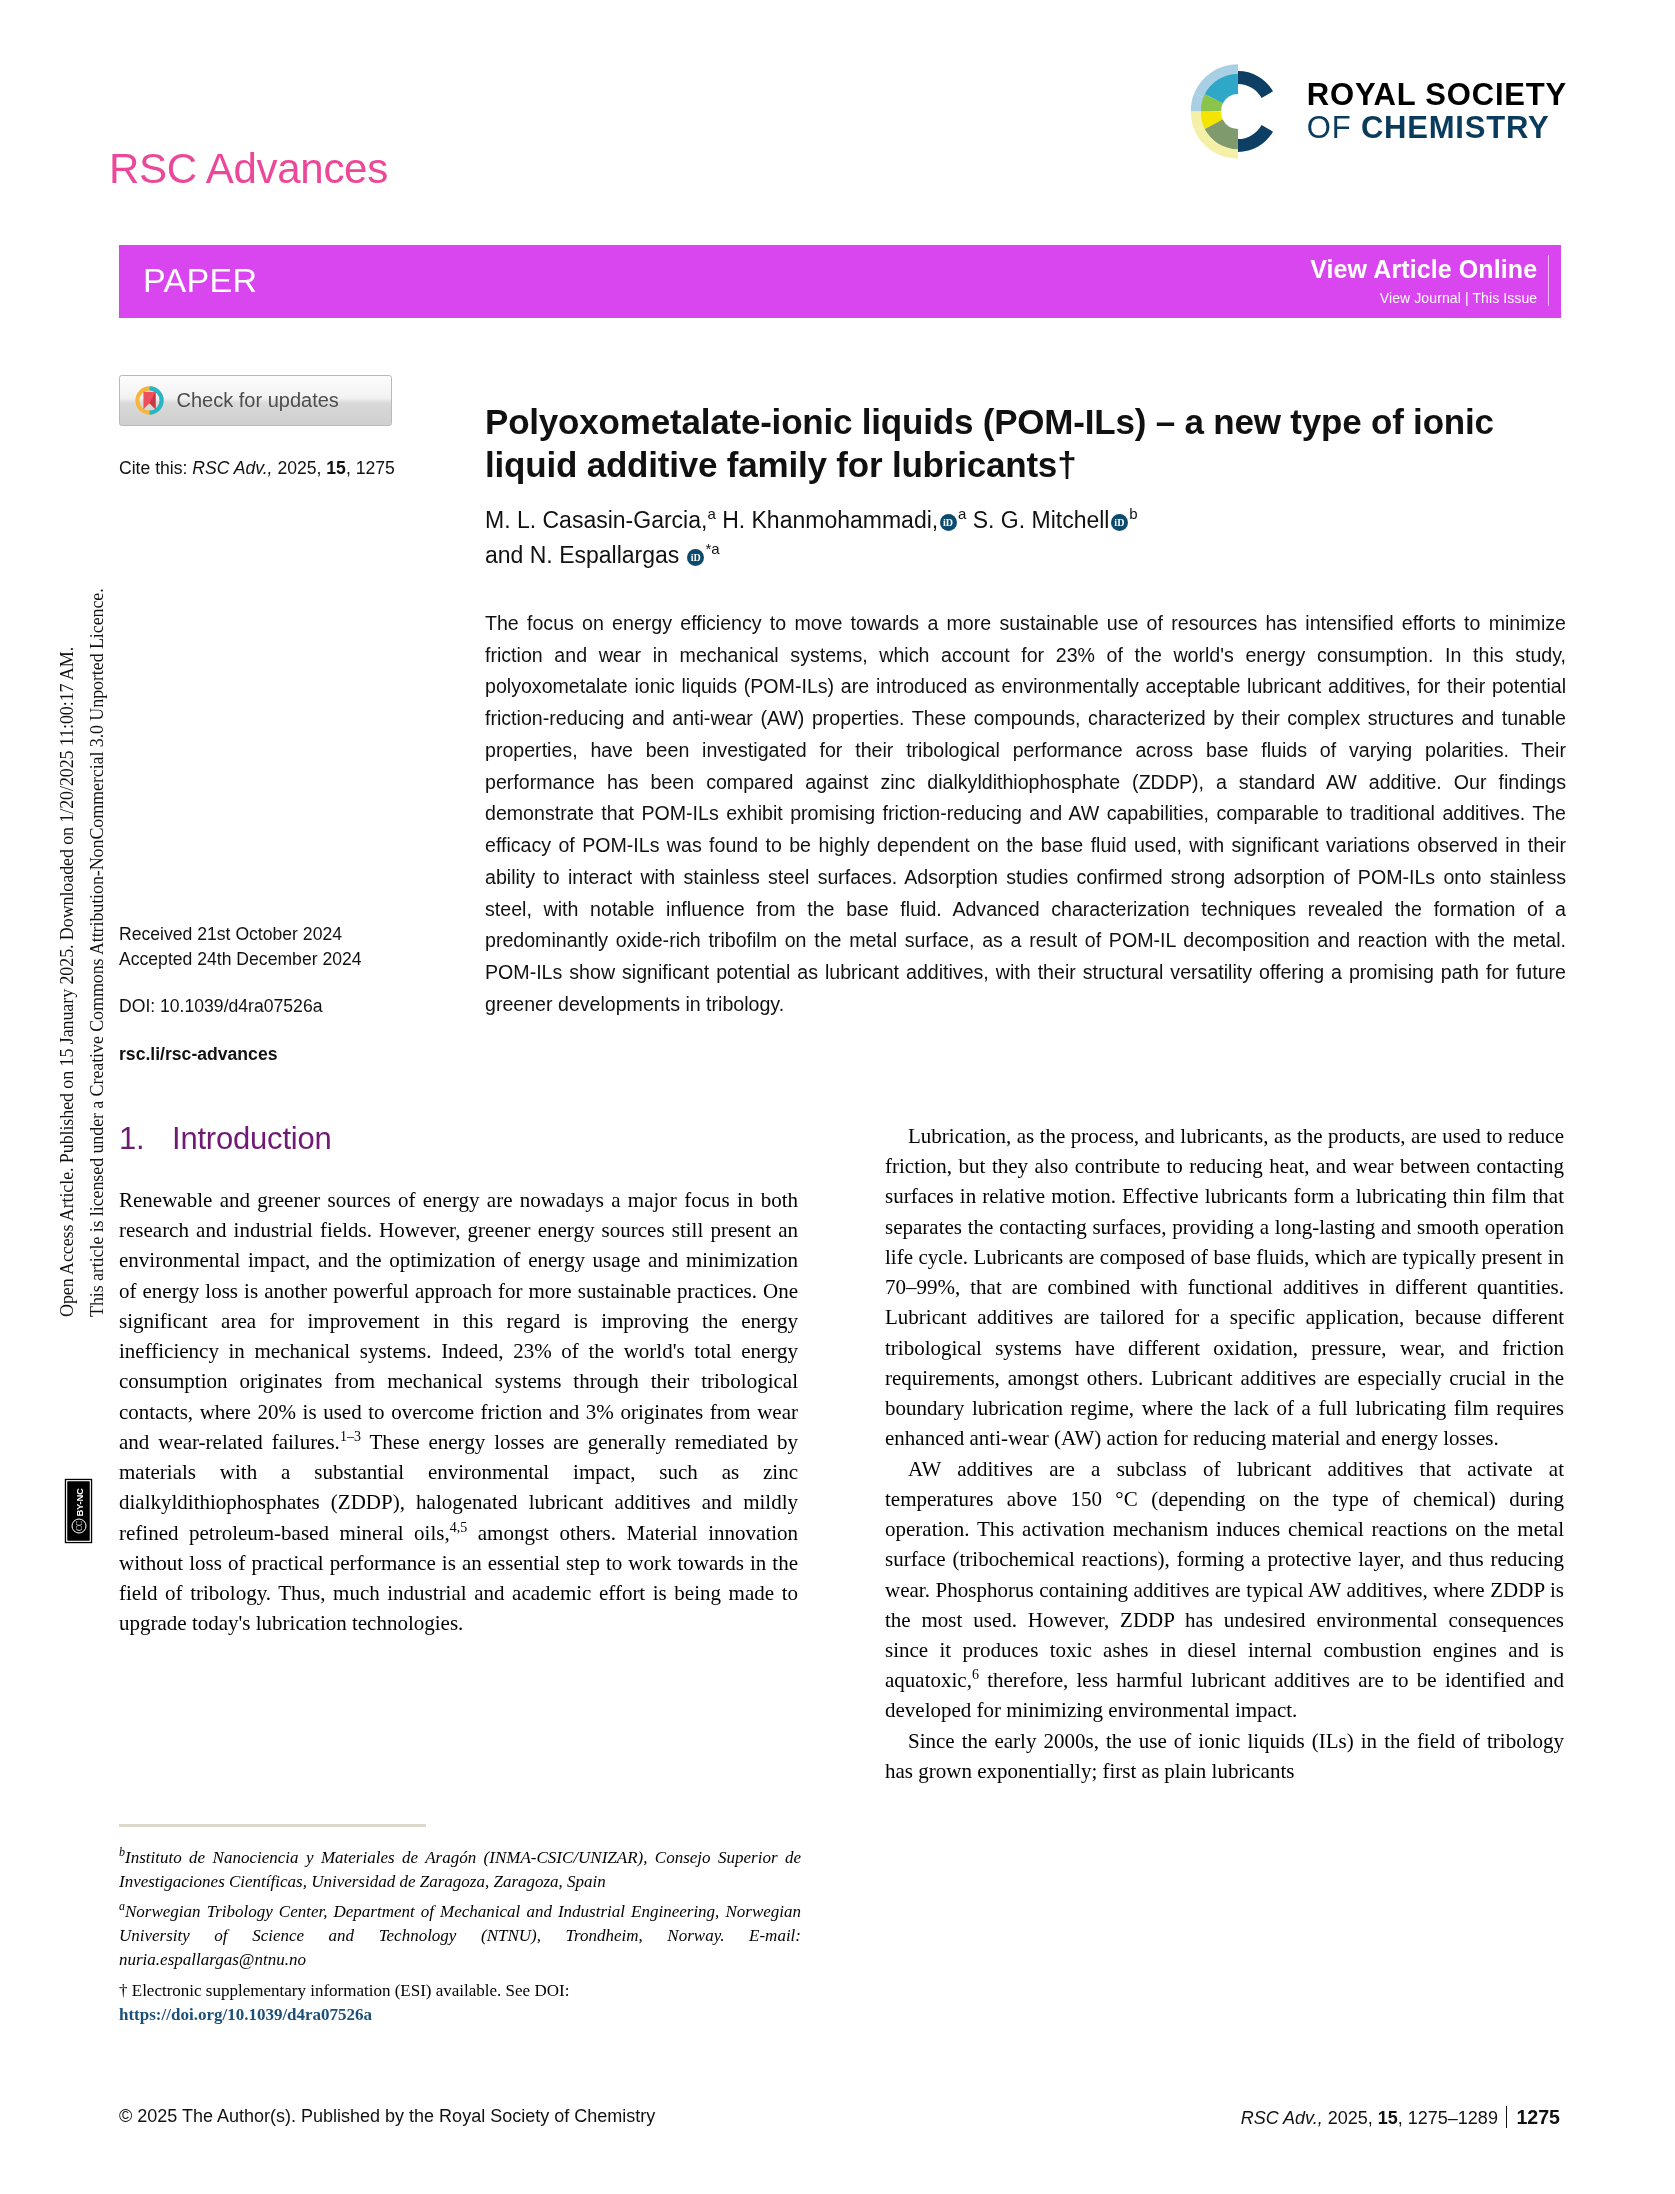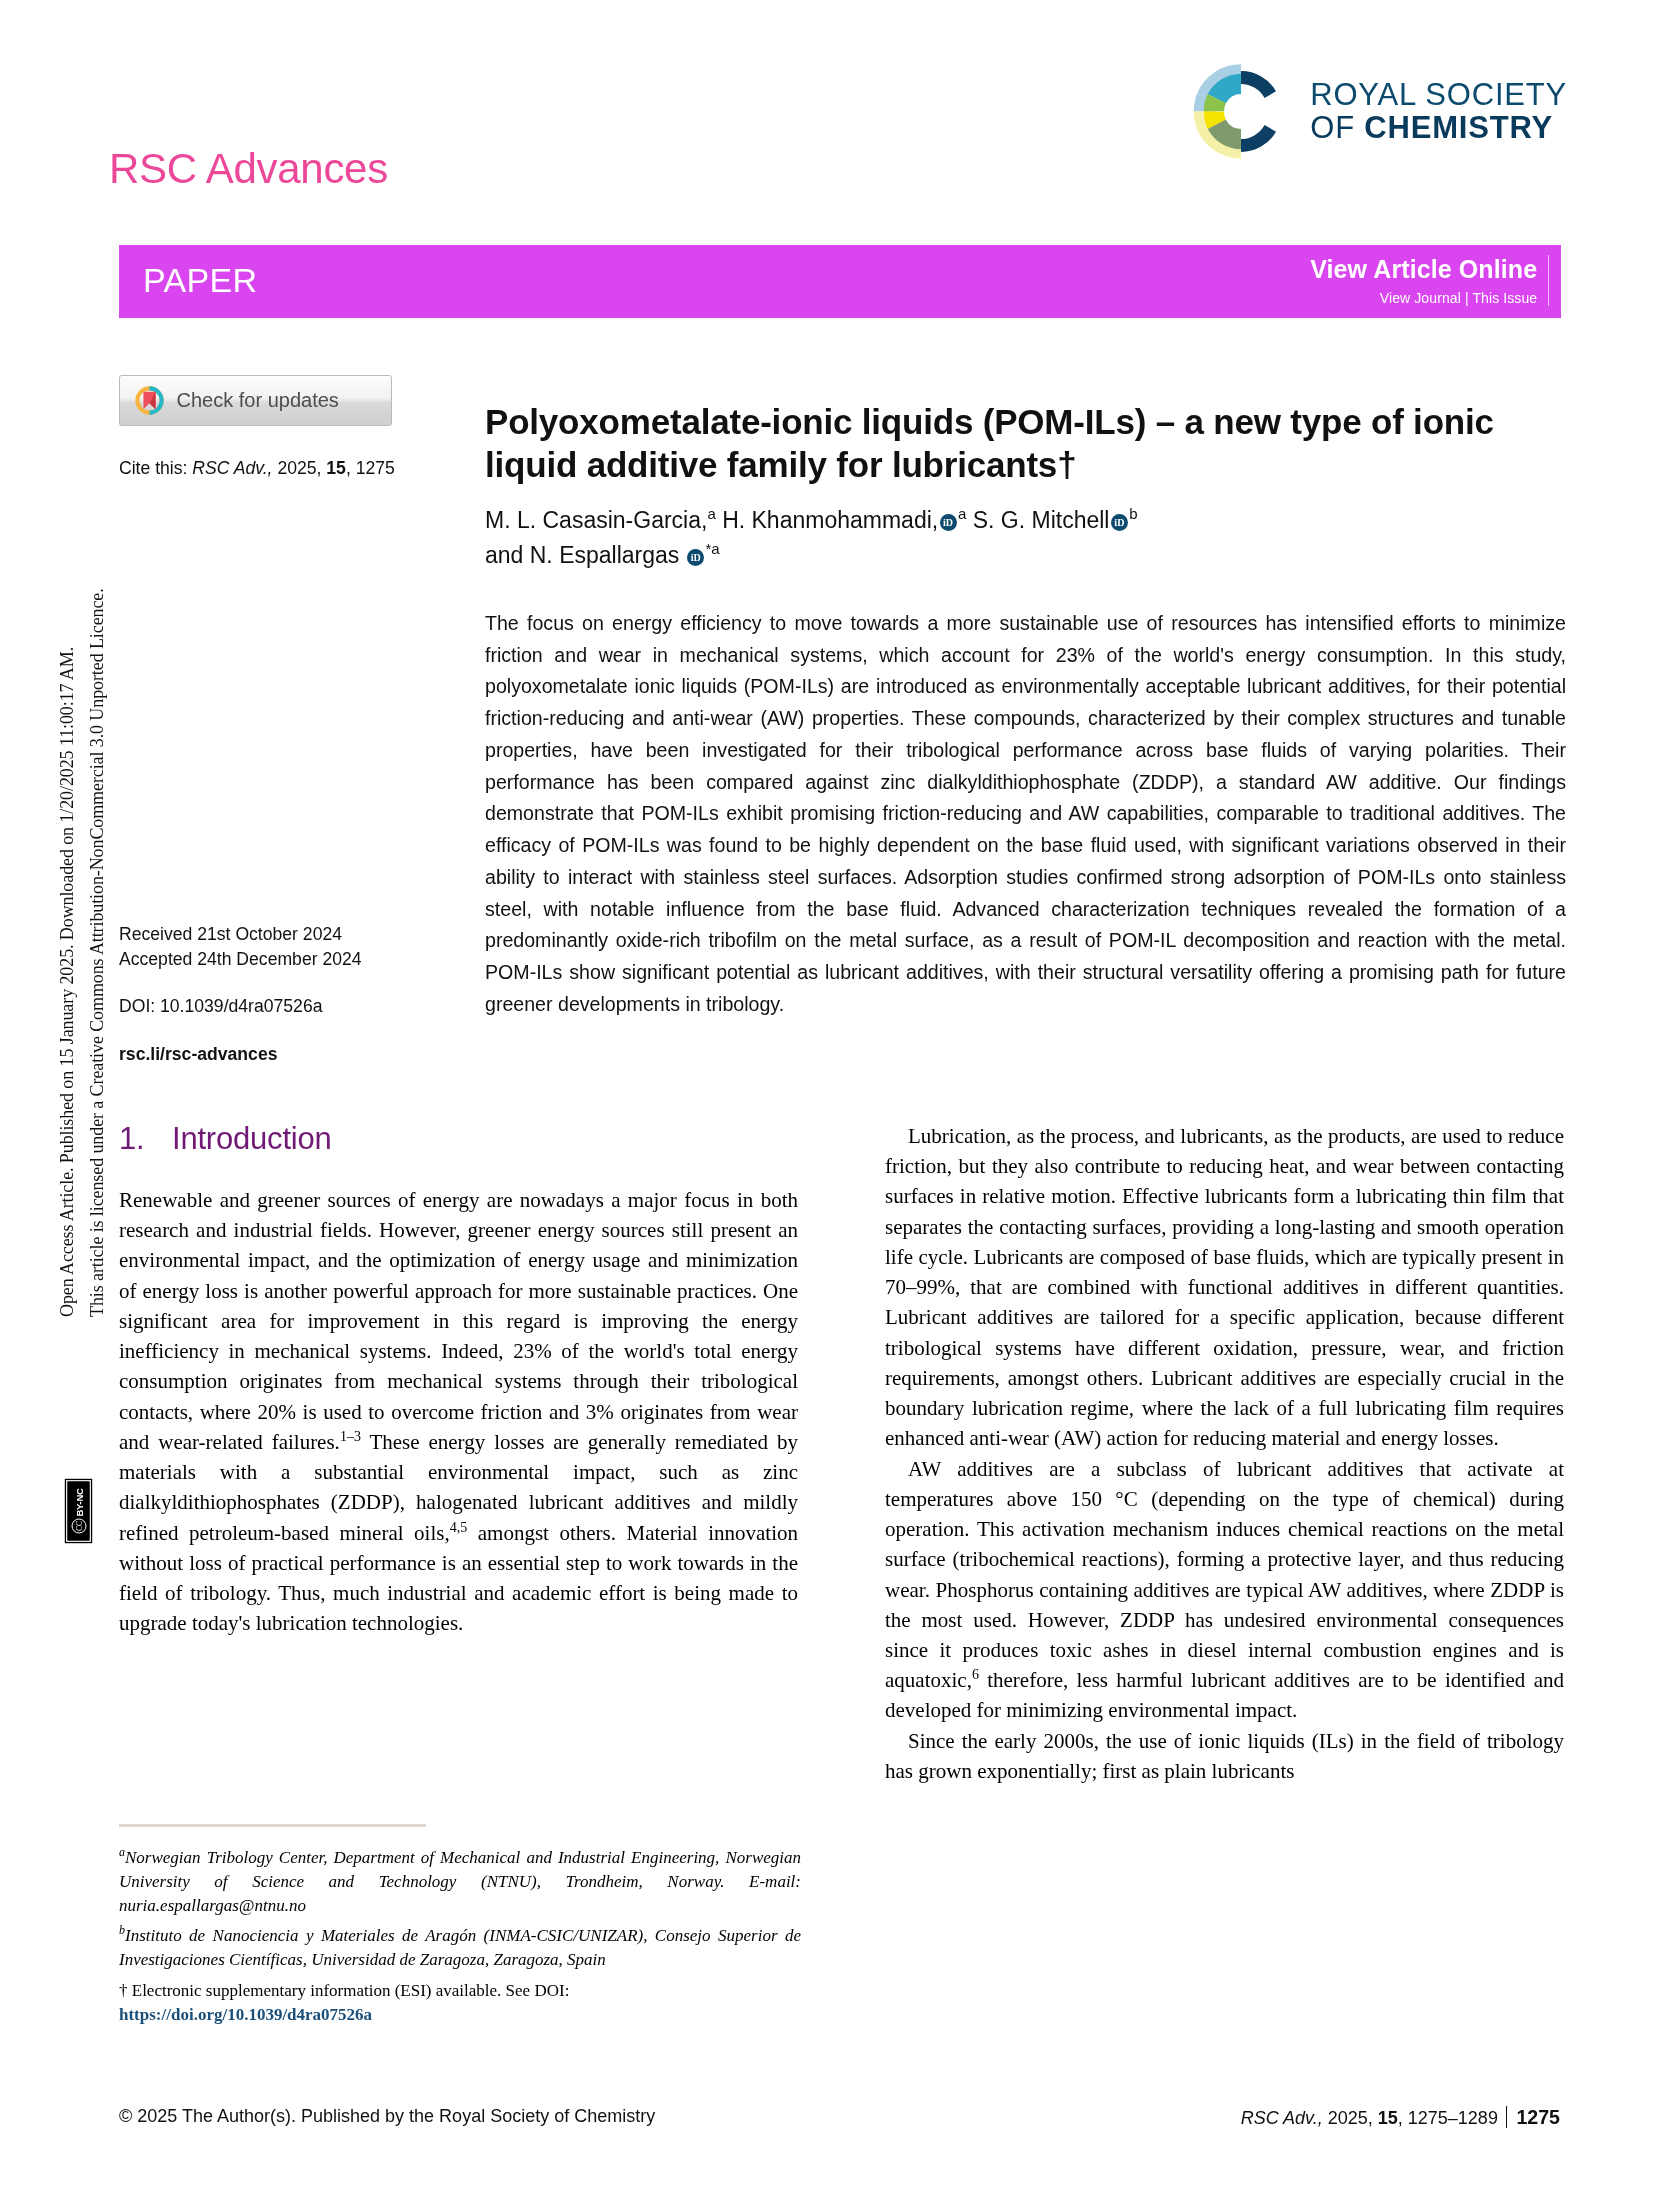--- a/index.html
+++ b/index.html
@@ -92,23 +92,23 @@
     gap: 15px;
   }
   .rsc-logo svg { display: block; }
   .rsc-wordmark {
     display: flex;
     flex-direction: column;
     line-height: 1.04;
   }
   .rsc-line1 {
     font-size: 31px;
-    color: #0c4a6e;
+    color: #000000;
     letter-spacing: 0.8px;
-    font-weight: 400;
+    font-weight: 700;
   }
   .rsc-line2 {
     font-size: 31px;
     color: #0a3b5c;
     letter-spacing: 0.8px;
   }
   .rsc-line2 b { font-weight: bold; }
 
   
   .banner {
@@ -460,22 +460,22 @@
   </div>
 
   <div class="col-right">
     <p class="body-p" style="text-indent:23px">Lubrication, as the process, and lubricants, as the products, are used to reduce friction, but they also contribute to reducing heat, and wear between contacting surfaces in relative motion. Effective lubricants form a lubricating thin film that separates the contacting surfaces, providing a long-lasting and smooth operation life cycle. Lubricants are composed of base fluids, which are typically present in 70–99%, that are combined with functional additives in different quantities. Lubricant additives are tailored for a specific application, because different tribological systems have different oxidation, pressure, wear, and friction requirements, amongst others. Lubricant additives are especially crucial in the boundary lubrication regime, where the lack of a full lubricating film requires enhanced anti-wear (AW) action for reducing material and energy losses.</p>
     <p class="body-p"><span>AW additives are a subclass of lubricant additives that activate at temperatures above 150 °C (depending on the type of chemical) during operation. This activation mechanism induces chemical reactions on the metal surface (tribochemical reactions), forming a protective layer, and thus reducing wear. Phosphorus containing additives are typical AW additives, where ZDDP is the most used. However, ZDDP has undesired environmental consequences since it produces toxic ashes in diesel internal combustion engines and is aquatoxic,</span><span class="sup">6</span> <span>therefore, less harmful lubricant additives are to be identified and developed for minimizing environmental impact.</span></p>
     <p class="body-p">Since the early 2000s, the use of ionic liquids (ILs) in the field of tribology has grown exponentially; first as plain lubricants</p>
   </div>
 
   <div class="footnotes">
     <div class="fn-rule"></div>
+    <p class="fn-p"><span class="sup">b</span><span>Instituto de Nanociencia y Materiales de Aragón (INMA-CSIC/UNIZAR), Consejo Superior de Investigaciones Científicas, Universidad de Zaragoza, Zaragoza, Spain</span></p>
     <p class="fn-p"><span class="sup">a</span><span>Norwegian Tribology Center, Department of Mechanical and Industrial Engineering, Norwegian University of Science and Technology (NTNU), Trondheim, Norway. E-mail: nuria.espallargas@ntnu.no</span></p>
-    <p class="fn-p"><span class="sup">b</span><span>Instituto de Nanociencia y Materiales de Aragón (INMA-CSIC/UNIZAR), Consejo Superior de Investigaciones Científicas, Universidad de Zaragoza, Zaragoza, Spain</span></p>
     <p class="fn-dagger">† Electronic supplementary information (ESI) available. See DOI:</p>
     <a class="fn-link" href="#">https://doi.org/10.1039/d4ra07526a</a>
   </div>
 
   <div class="footer-rule"></div>
   <div class="footer-left">© 2025 The Author(s). Published by the Royal Society of Chemistry</div>
   <div class="footer-right">
     <span class="ital">RSC Adv.,</span><span> 2025, </span><span class="bld">15</span><span>, 1275–1289</span><span class="pagenum">1275</span>
   </div>
 

